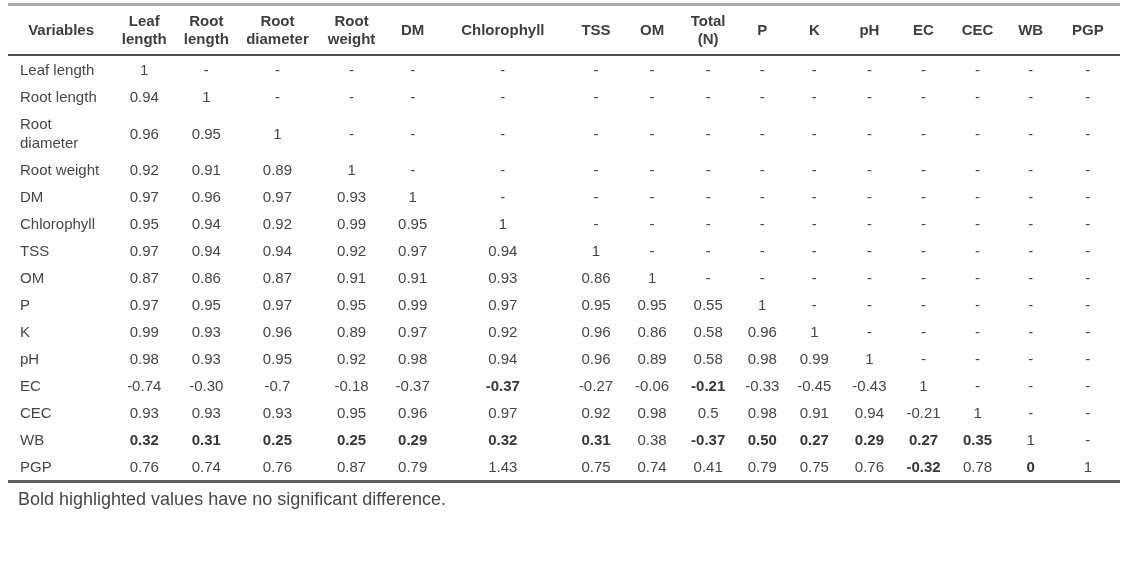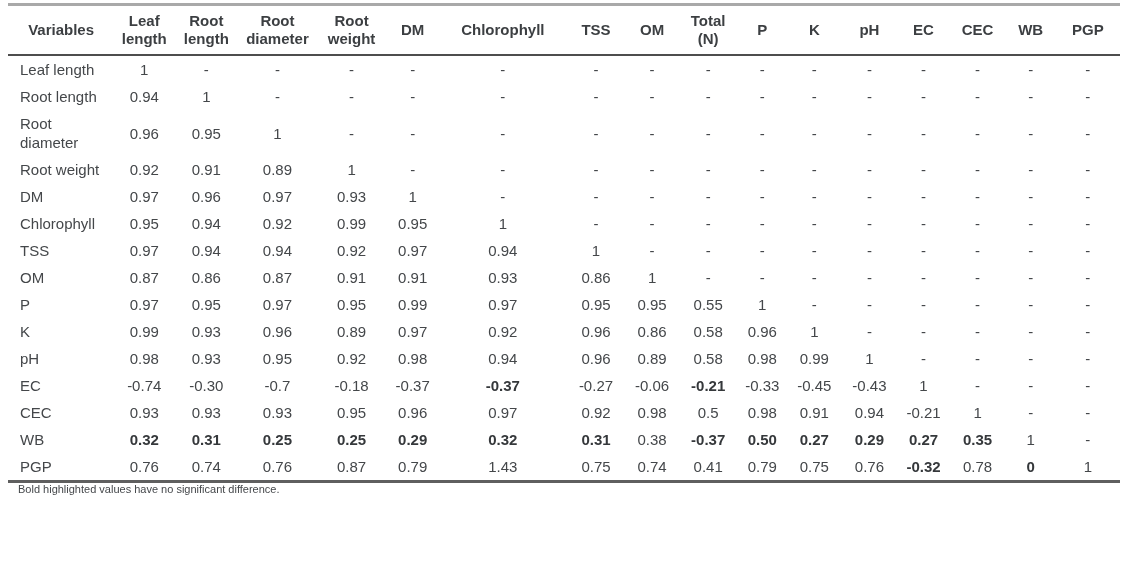--- a/index.html
+++ b/index.html
@@ -50,23 +50,23 @@
   }
   table.corr tbody th.rowlabel {
     text-align: left;
     padding-left: 12px;
   }
   table.corr td.b {
     font-weight: bold;
     color: #35383b;
   }
   .footnote {
-    font-size: 11px;
+    font-size: 18px;
     color: #44474a;
-    padding: 0 0 0 10px;
+    padding: 6px 0 0 10px;
   }
 </style>
 </head>
 <body>
 
 <div class="page">
   <table class="corr">
     <colgroup>
       <col style="width:106px">
       <col style="width:60px">

